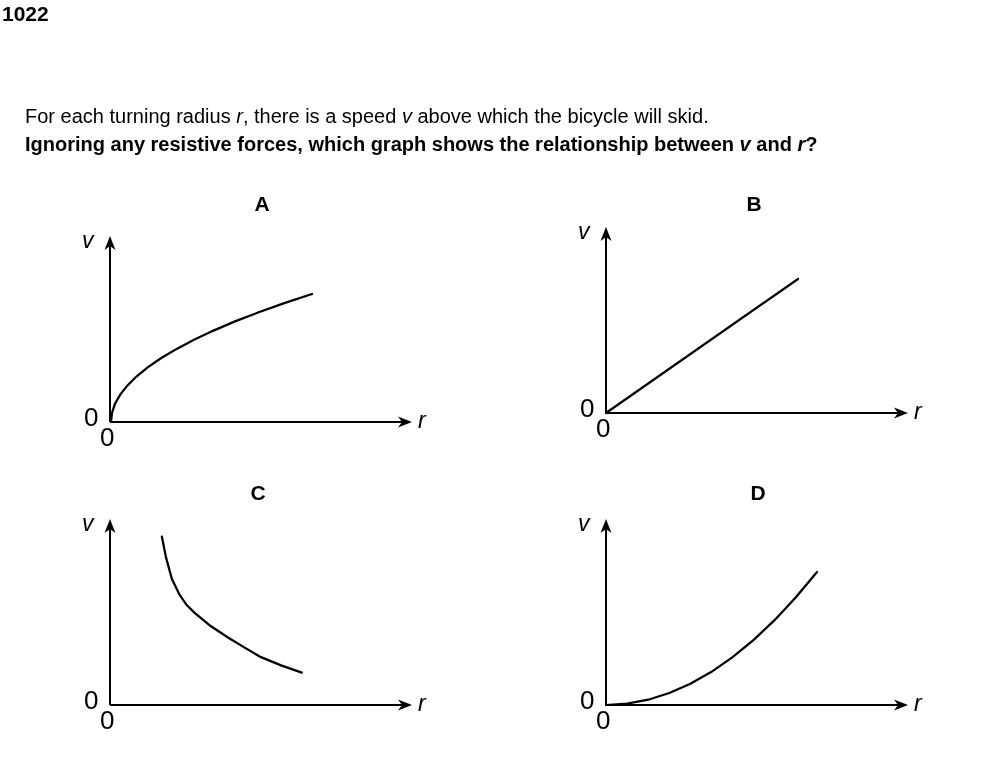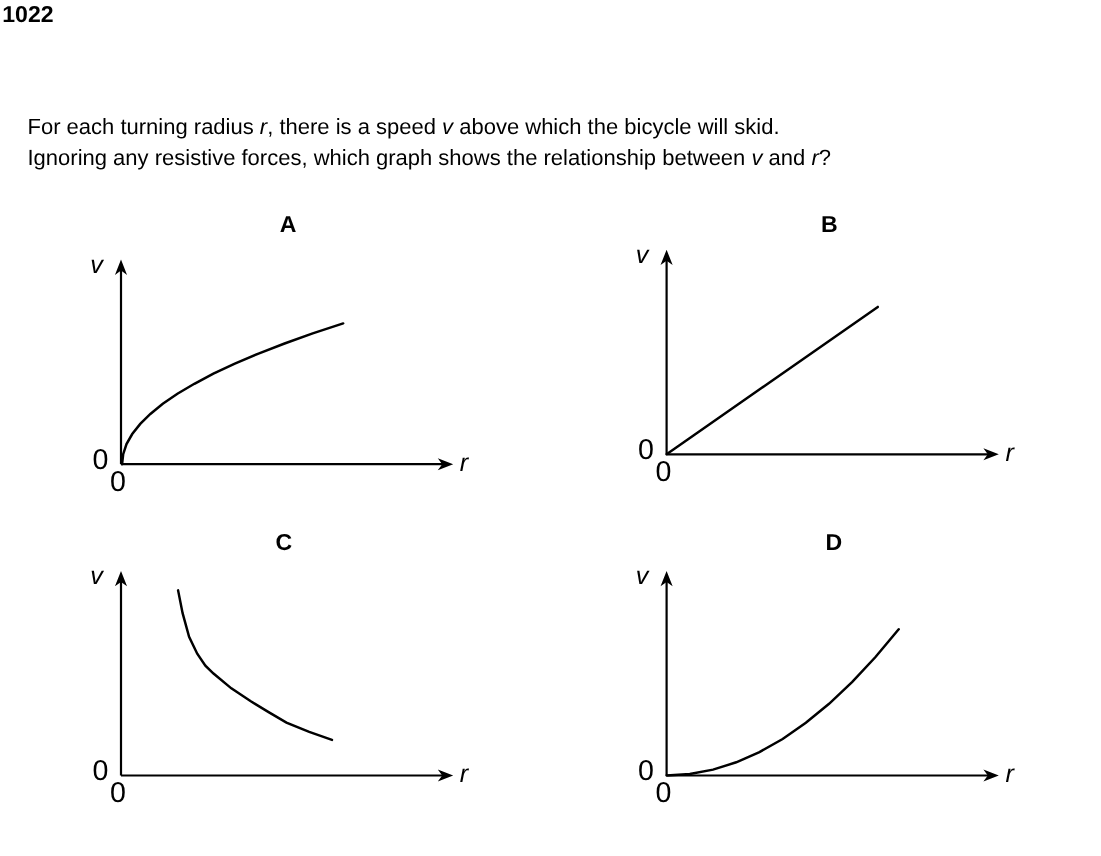--- a/index.html
+++ b/index.html
@@ -5,21 +5,21 @@
   html,body { margin:0; padding:0; background:#ffffff; }
   .page {
     position:relative; width:1001px; height:778px; background:#ffffff;
     font-family:"Liberation Sans", sans-serif; color:#000; overflow:hidden;
   }
   .qnum { position:absolute; left:2px; top:2px; font-size:21px; font-weight:bold; }
   .qline { position:absolute; left:25px; margin:0; font-size:20px; white-space:nowrap; }
   .qline .it { font-style:italic; }
   #qline-1 { top:28px; }
   #qline-2 { top:67px;margin-top:38px; }
-  #qline-3 { top:133px; }
+  #qline-3 { top:133px;font-weight:bold; }
   .panel { position:absolute; width:440px; height:300px; }
   #panel-a { left:60px;  top:182px; }
   #panel-b { left:556px; top:173px; }
   #panel-c { left:60px;  top:466px; }
   #panel-d { left:556px; top:466px; }
   svg { display:block; }
   svg text { fill:#000000; font-family:"Liberation Sans", sans-serif; }
   .panel-letter { font-size:21px; font-weight:bold; text-anchor:middle; }
   .ax-letter { font-size:23px; font-style:italic; }
   .ax-zero { font-size:26px; }

